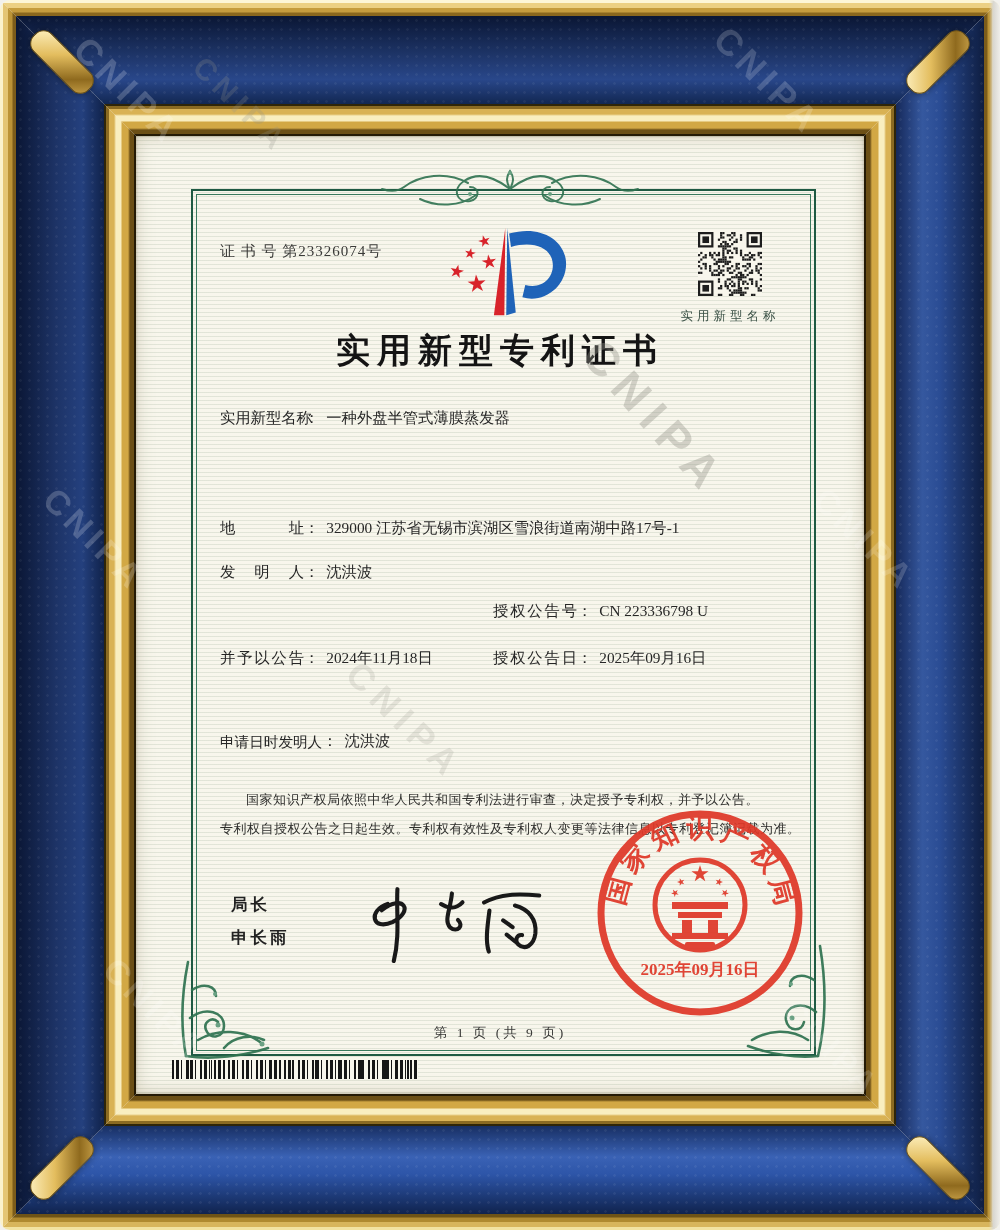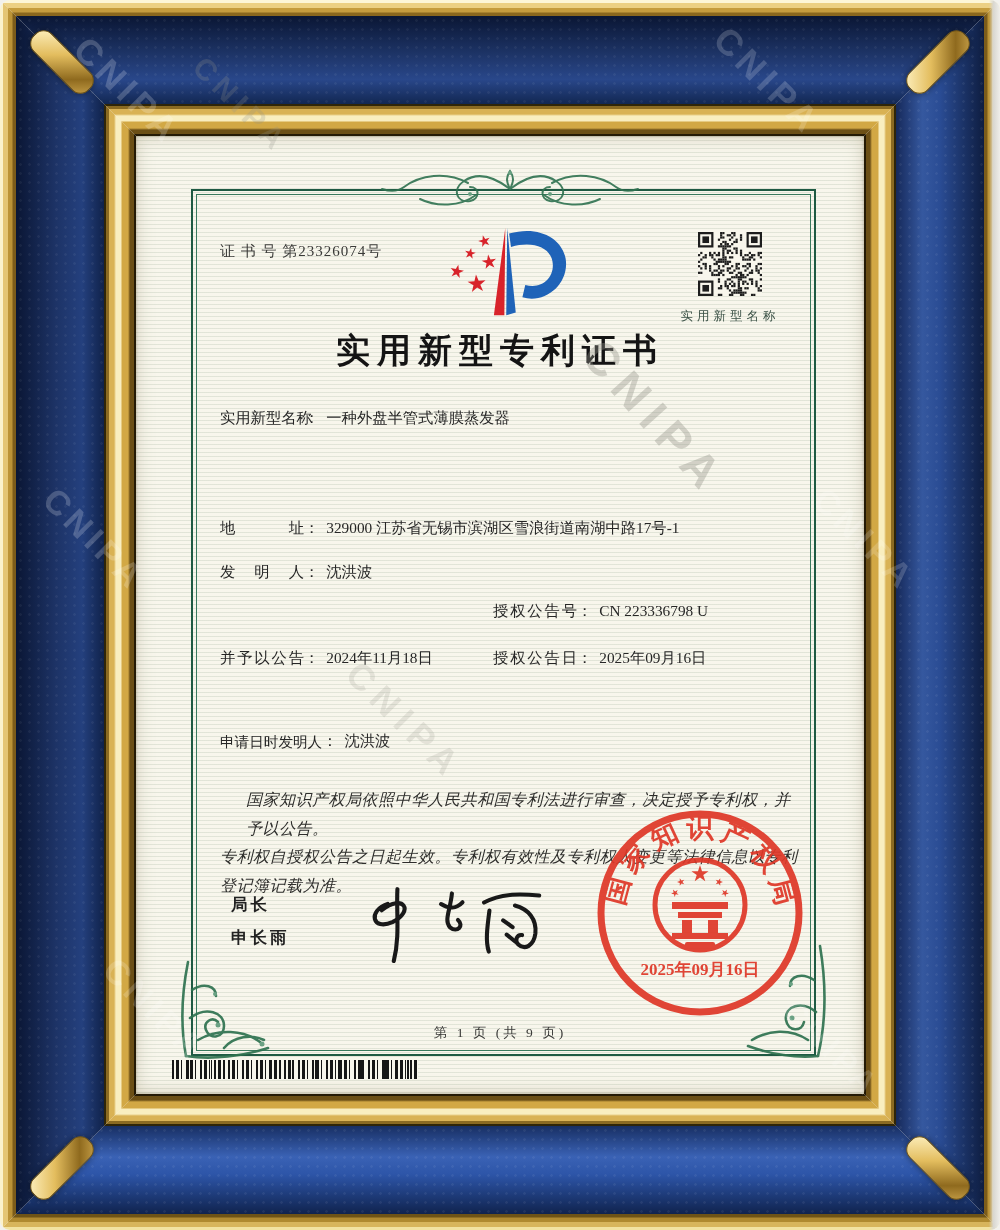--- a/index.html
+++ b/index.html
@@ -59,21 +59,21 @@
   
   .certno{left:84px;top:98px;font-size:15px;letter-spacing:1px;color:#3a3a38;margin-top:8px;}
   .title{left:0;right:0;top:192px;text-align:center;font-size:34px;font-weight:bold;letter-spacing:7px;color:#141414;}
   .qrwrap{left:562px;top:96px;width:64px;height:64px;}
   .qrcap{left:516px;top:172px;width:156px;text-align:center;font-size:12.5px;letter-spacing:4px;color:#3c5247;}
   .row{left:84px;font-size:15.3px;color:#262626;white-space:nowrap;}
   .flabel{display:inline-block;width:84px;text-align:justify;text-align-last:justify;vertical-align:bottom;}
   .flabel.wide{width:auto;text-align-last:auto;font-size:14.6px;}
   .colon{margin-right:7px;}
   .rright{left:357px;}
-  .legal{left:84px;top:650px;width:586px;font-size:16px;line-height:28.5px;letter-spacing:.5px;color:#2e2e2c;font-style:italic;}
+  .legal{left:84px;top:650px;width:586px;font-size:13px;line-height:28.5px;letter-spacing:.5px;color:#2e2e2c;}
   .legal .l1{padding-left:26px;}
   .dtitle{left:95px;top:758px;font-size:16.5px;font-weight:bold;letter-spacing:3px;color:#222;
           font-family:"Liberation Sans","DejaVu Sans",sans-serif;}
   .dname{left:95px;top:791px;font-size:16.5px;font-weight:bold;letter-spacing:3px;color:#222;
           font-family:"Liberation Sans","DejaVu Sans",sans-serif;}
   .pagefoot{left:0;right:0;top:888px;text-align:center;font-size:13.5px;letter-spacing:3px;color:#3a3a38;}
   .barcode{left:36px;top:924px;width:246px;height:19px;background:
      repeating-linear-gradient(90deg,#161616 0 2px,transparent 2px 4px,#161616 4px 7px,transparent 7px 9px,#161616 9px 10px,transparent 10px 14px),
      repeating-linear-gradient(90deg,transparent 0 5px,#161616 5px 7px,transparent 7px 16px,#161616 16px 17px,transparent 17px 23px),#f8f6ec;}
   

